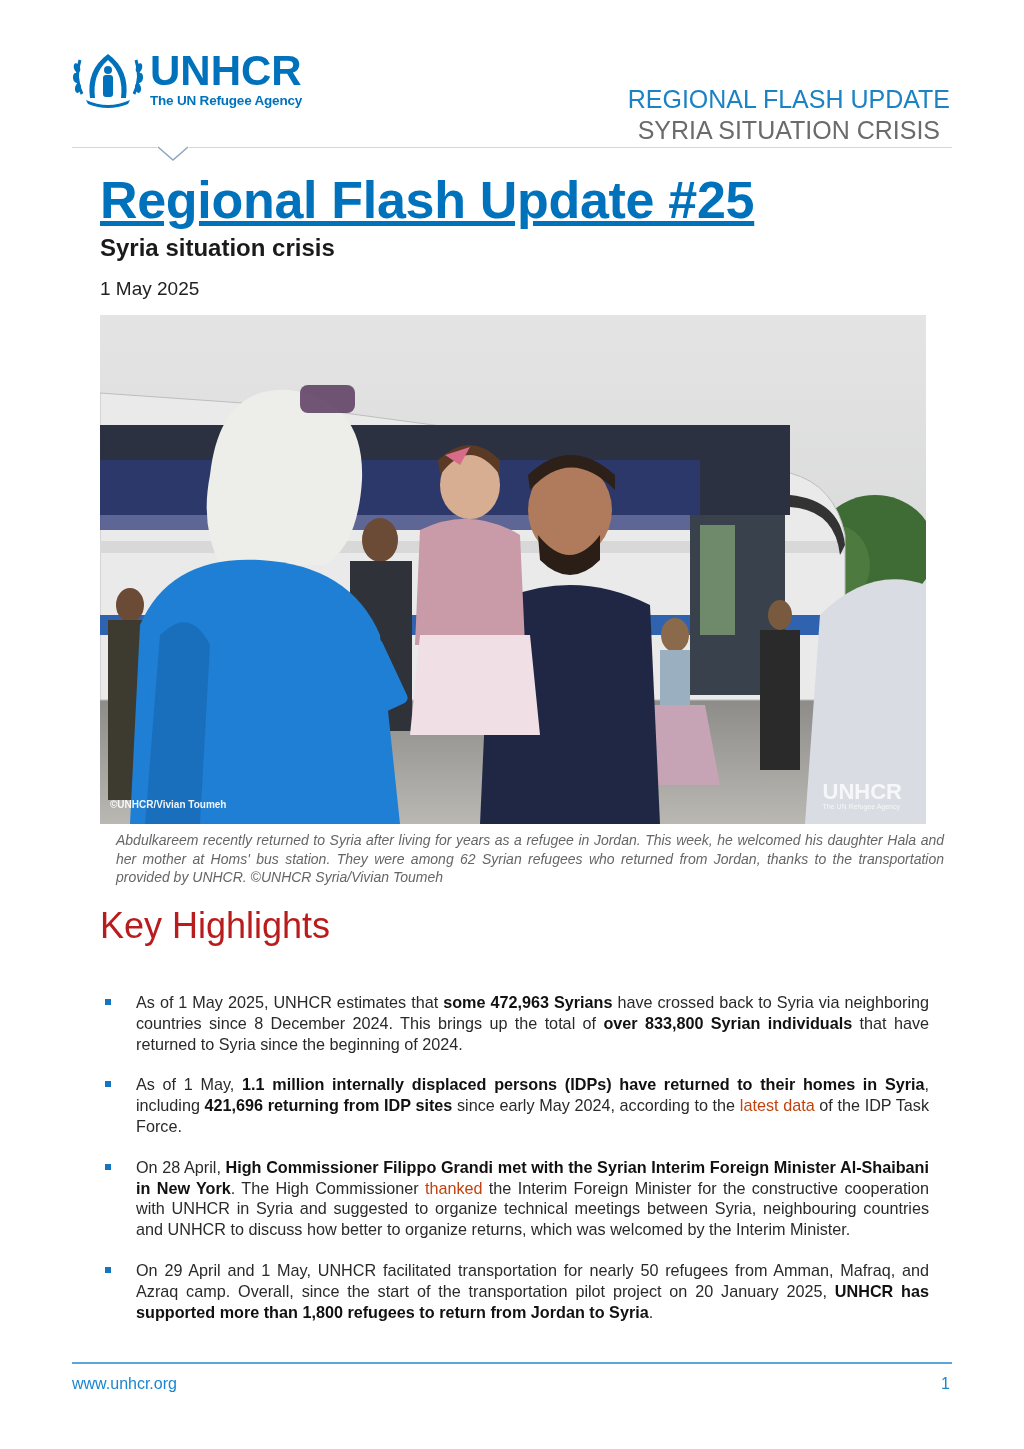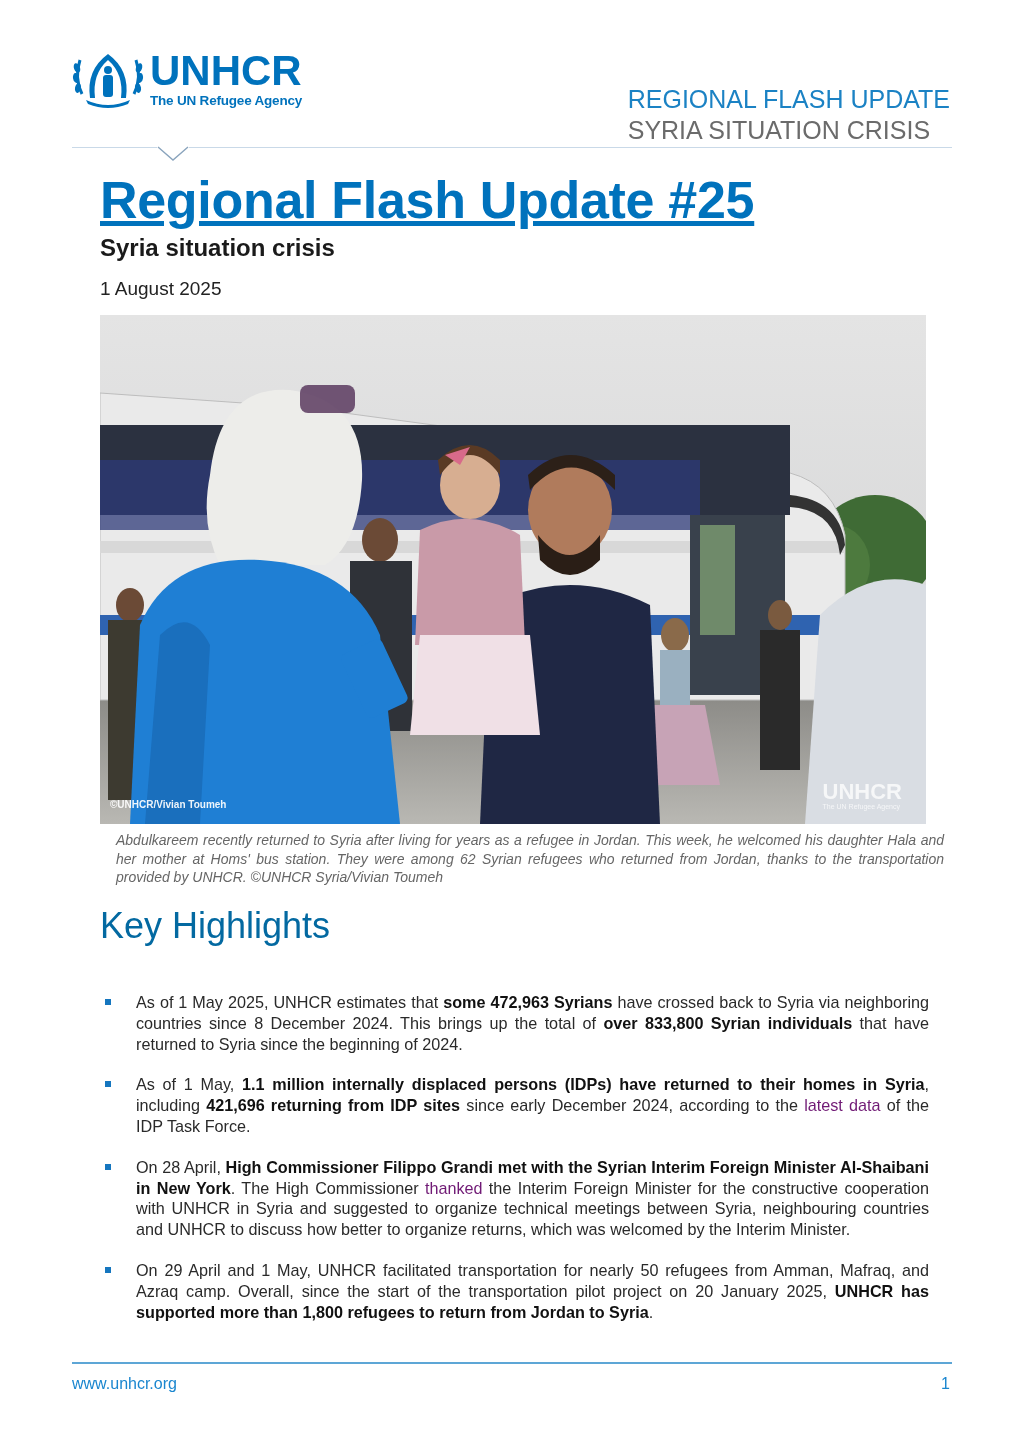--- a/index.html
+++ b/index.html
@@ -6,21 +6,21 @@
   body { width: 1024px; height: 1449px; position: relative; overflow: hidden;
          font-family: "Liberation Sans", sans-serif; color: #222; }
 
   
   .logo { position: absolute; left: 72px; top: 48px; display: flex; align-items: center; }
   .emblem { width: 72px; height: 62px; }
   .logo-text { margin-left: 6px; display: flex; flex-direction: column; line-height: 1; }
   .logo-word { font-family: "Liberation Sans", sans-serif; font-weight: 700; font-size: 42px; color: #0072bc; letter-spacing: 0px; }
   .logo-tag { font-weight: 700; font-size: 13.5px; color: #0072bc; margin-top: 2px; letter-spacing: -0.2px; }
 
-  .hdr-right { position: absolute; right: 74px; top: 84px; text-align: left; line-height: 1.22; }
+  .hdr-right { position: absolute; right: 74px; top: 84px; text-align: center; line-height: 1.22; }
   .hdr-line1 { font-size: 25px; color: #1b82c4; }
   .hdr-line2 { font-size: 25px; color: #6b6b6b; }
 
   .divider { position: absolute; left: 72px; top: 147px; width: 880px; height: 1px; background: #c9d9e8; }
   .caret { position: absolute; left: 157px; top: 146px; width: 32px; height: 16px; }
 
   
   .title { position: absolute; left: 100px; top: 170px; font-size: 52px; font-weight: 700; color: #0072bc; letter-spacing: -0.3px; text-decoration: underline; }
   .subtitle { position: absolute; left: 100px; top: 234px; font-size: 24px; font-weight: 700; color: #1a1a1a; }
   .date { position: absolute; left: 100px; top: 278px; font-size: 19px; color: #222; }
@@ -28,28 +28,28 @@
   
   .photo { position: absolute; left: 100px; top: 315px; width: 826px; height: 509px; overflow: hidden; background: #3b82f6; }
   .photo svg { display: block; }
   .photo-credit { position: absolute; left: 10px; bottom: 14px; font-size: 10px; font-weight: 700; color: #ffffff; opacity: 0.92; }
   .photo-watermark { position: absolute; right: 24px; bottom: 14px; color: rgba(255,255,255,0.75); display: flex; align-items: center; }
   .photo-watermark .wm-word { font-weight: 700; font-size: 22px; }
   .photo-watermark .wm-tag { font-size: 7px; display: block; margin-top: -2px; }
 
   .caption { position: absolute; left: 116px; top: 831px; width: 828px; font-size: 14px; font-style: italic; color: #666; line-height: 18.5px; text-align: justify; }
 
-  .section-title { position: absolute; left: 100px; top: 905px; font-size: 36px; color: #0369a1; }
+  .section-title { position: absolute; left: 100px; top: 905px; font-size: 36px; color: #b91c1c; }
 
   
   .bullets { position: absolute; left: 100px; top: 972px; width: 829px; margin: 0; padding: 0; list-style: none; }
   .bullet { position: relative; padding-left: 36px; font-size: 16.2px; line-height: 20.8px; text-align: justify; margin-bottom: 12.5px; color: #2a2a2a; margin-top: 20px; }
   .bullet-mark { position: absolute; left: 5px; top: 7px; width: 6px; height: 6px; background: #1576bf; }
   .bullet b { color: #111; }
-  .link { color: #701a75; text-decoration: none; }
+  .link { color: #c2410c; text-decoration: none; }
 
   
   .footer-line { position: absolute; left: 72px; top: 1362px; width: 880px; height: 2px; background: #5da6d6; }
   .footer-url { position: absolute; left: 72px; top: 1375px; font-size: 16px; color: #1a86cf; }
   .footer-page { position: absolute; right: 74px; top: 1375px; font-size: 16px; color: #1a86cf; }
 </style>
 </head>
 <body>
 
 <div class="logo">
@@ -83,21 +83,21 @@
 </div>
 
 <div class="divider"></div>
 <svg class="caret" viewBox="0 0 32 16">
   <rect x="0" y="0" width="32" height="2" fill="#ffffff"></rect>
   <path d="M1 1 L16 14 L31 1" fill="#ffffff" stroke="#8aa4bd" stroke-width="1.4"></path>
 </svg>
 
 <div class="title">Regional Flash Update #25</div>
 <div class="subtitle">Syria situation crisis</div>
-<div class="date">1 August 2025</div>
+<div class="date">1 May 2025</div>
 
 <div class="photo">
   <svg width="826" height="509" viewBox="0 0 826 509">
     <defs>
       <linearGradient id="sky" x1="0" y1="0" x2="0" y2="1">
         <stop offset="0" stop-color="#e4e4e4"></stop>
         <stop offset="1" stop-color="#cfd0d1"></stop>
       </linearGradient>
       <linearGradient id="ground" x1="0" y1="0" x2="0" y2="1">
         <stop offset="0" stop-color="#8b8a86"></stop>
@@ -163,21 +163,21 @@
 
 <div class="section-title">Key Highlights</div>
 
 <ul class="bullets">
   <li class="bullet">
     <span class="bullet-mark"></span>
     <span class="bullet-text"><span>As of 1 May 2025, UNHCR estimates that </span><b>some 472,963 Syrians</b><span> have crossed back to Syria via neighboring countries since 8 December 2024. This brings up the total of </span><b>over 833,800 Syrian individuals</b><span> that have returned to Syria since the beginning of 2024.</span></span>
   </li>
   <li class="bullet">
     <span class="bullet-mark"></span>
-    <span class="bullet-text"><span>As of 1 May, </span><b>1.1 million internally displaced persons (IDPs) have returned to their homes in Syria</b><span>, including </span><b>421,696 returning from IDP sites</b><span> since early December 2024, according to the </span><a class="link">latest data</a><span> of the IDP Task Force.</span></span>
+    <span class="bullet-text"><span>As of 1 May, </span><b>1.1 million internally displaced persons (IDPs) have returned to their homes in Syria</b><span>, including </span><b>421,696 returning from IDP sites</b><span> since early May 2024, according to the </span><a class="link">latest data</a><span> of the IDP Task Force.</span></span>
   </li>
   <li class="bullet">
     <span class="bullet-mark"></span>
     <span class="bullet-text"><span>On 28 April, </span><b>High Commissioner Filippo Grandi met with the Syrian Interim Foreign Minister Al-Shaibani in New York</b><span>. The High Commissioner </span><a class="link">thanked</a><span> the Interim Foreign Minister for the constructive cooperation with UNHCR in Syria and suggested to organize technical meetings between Syria, neighbouring countries and UNHCR to discuss how better to organize returns, which was welcomed by the Interim Minister.</span></span>
   </li>
   <li class="bullet">
     <span class="bullet-mark"></span>
     <span class="bullet-text"><span>On 29 April and 1 May, UNHCR facilitated transportation for nearly 50 refugees from Amman, Mafraq, and Azraq camp. Overall, since the start of the transportation pilot project on 20 January 2025, </span><b>UNHCR has supported more than 1,800 refugees to return from Jordan to Syria</b><span>.</span></span>
   </li>
 </ul>

